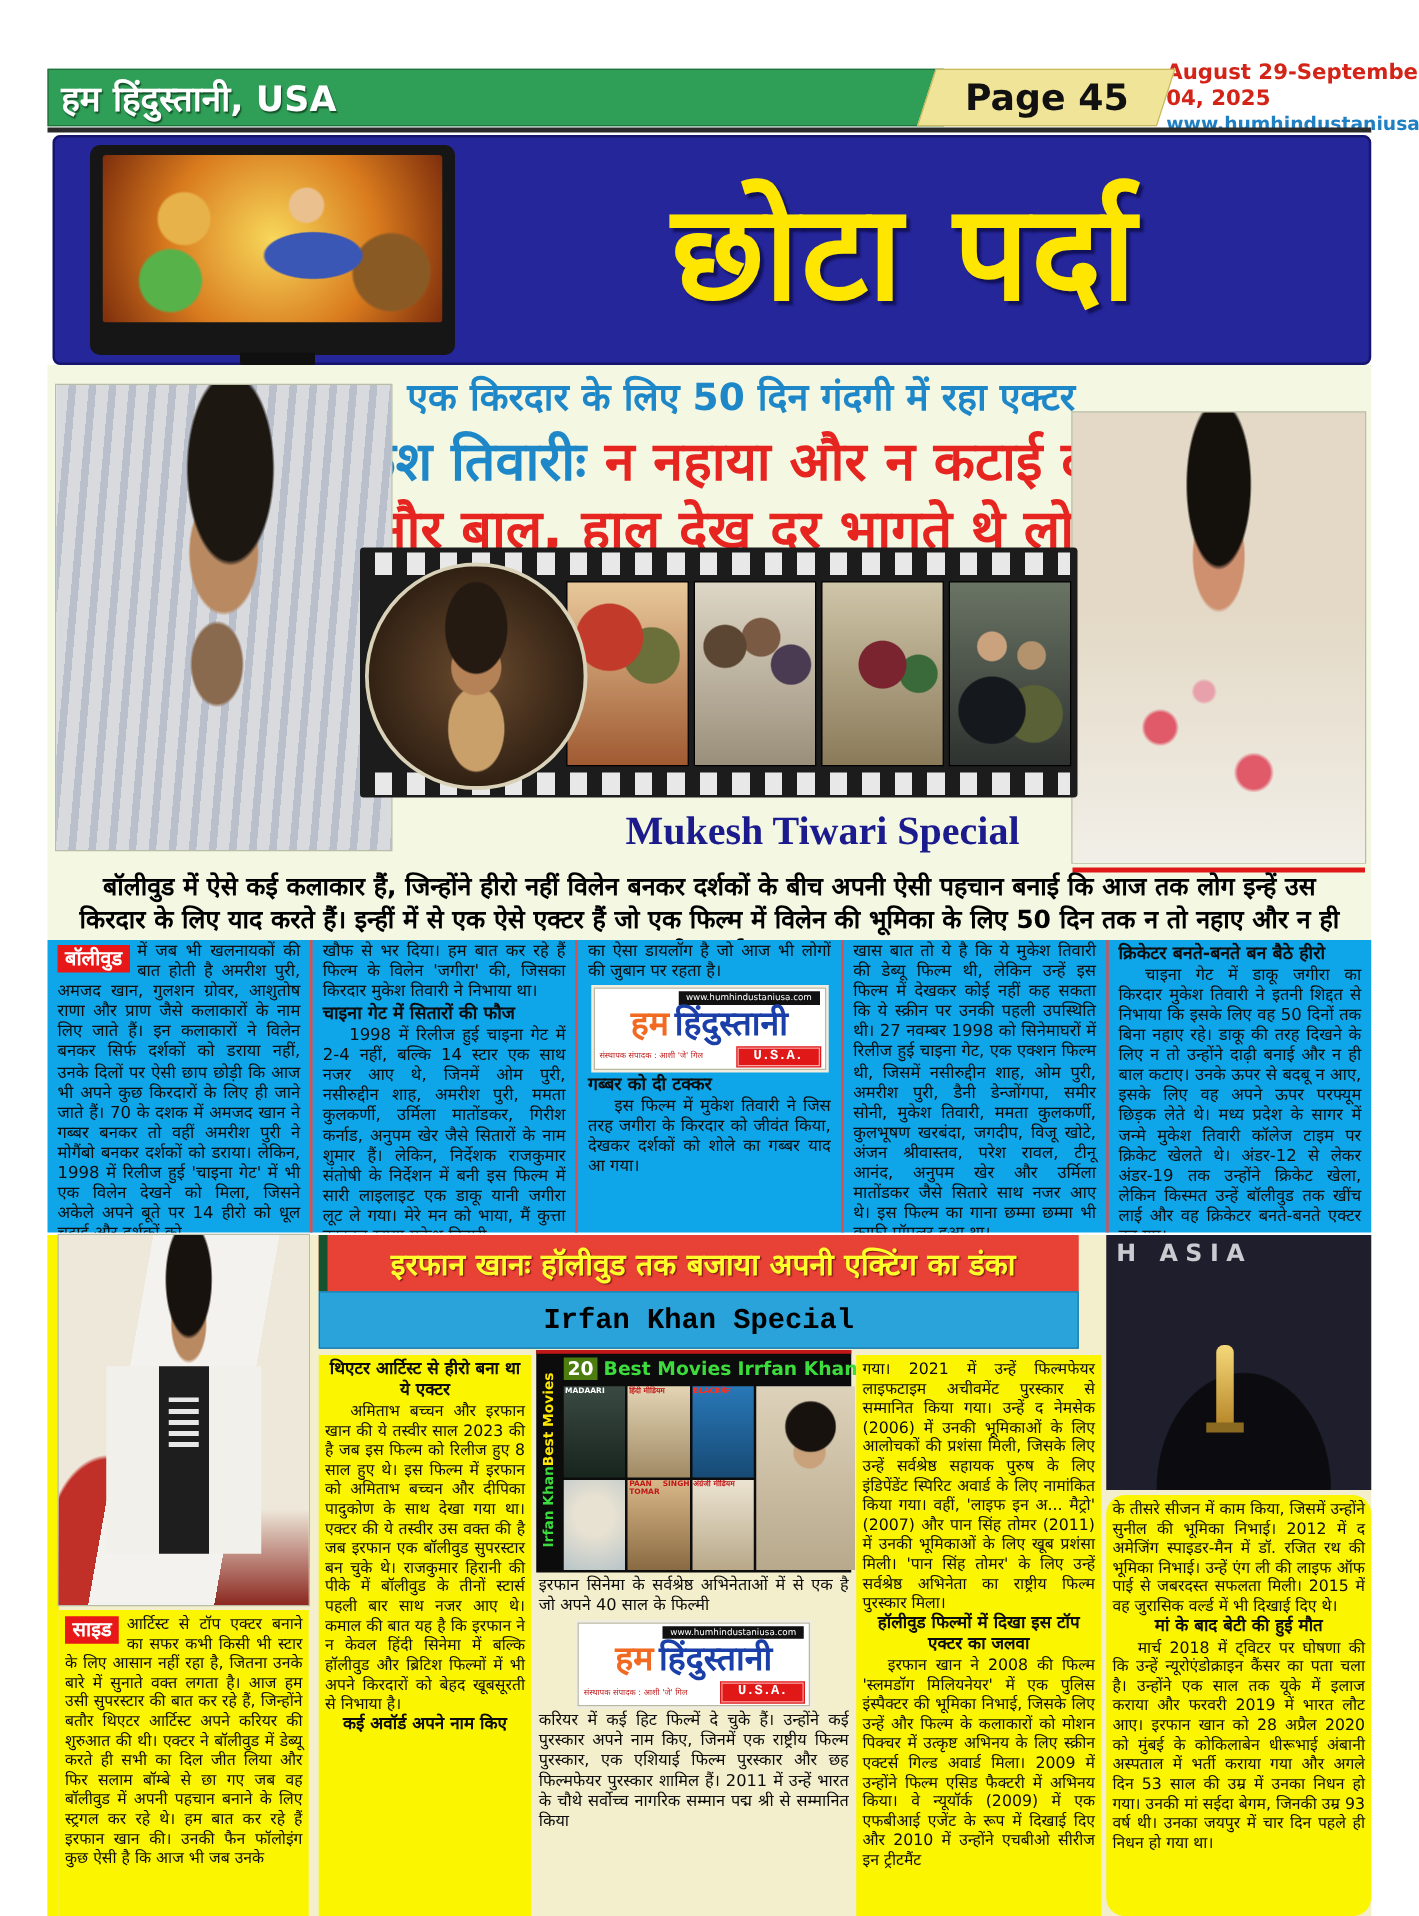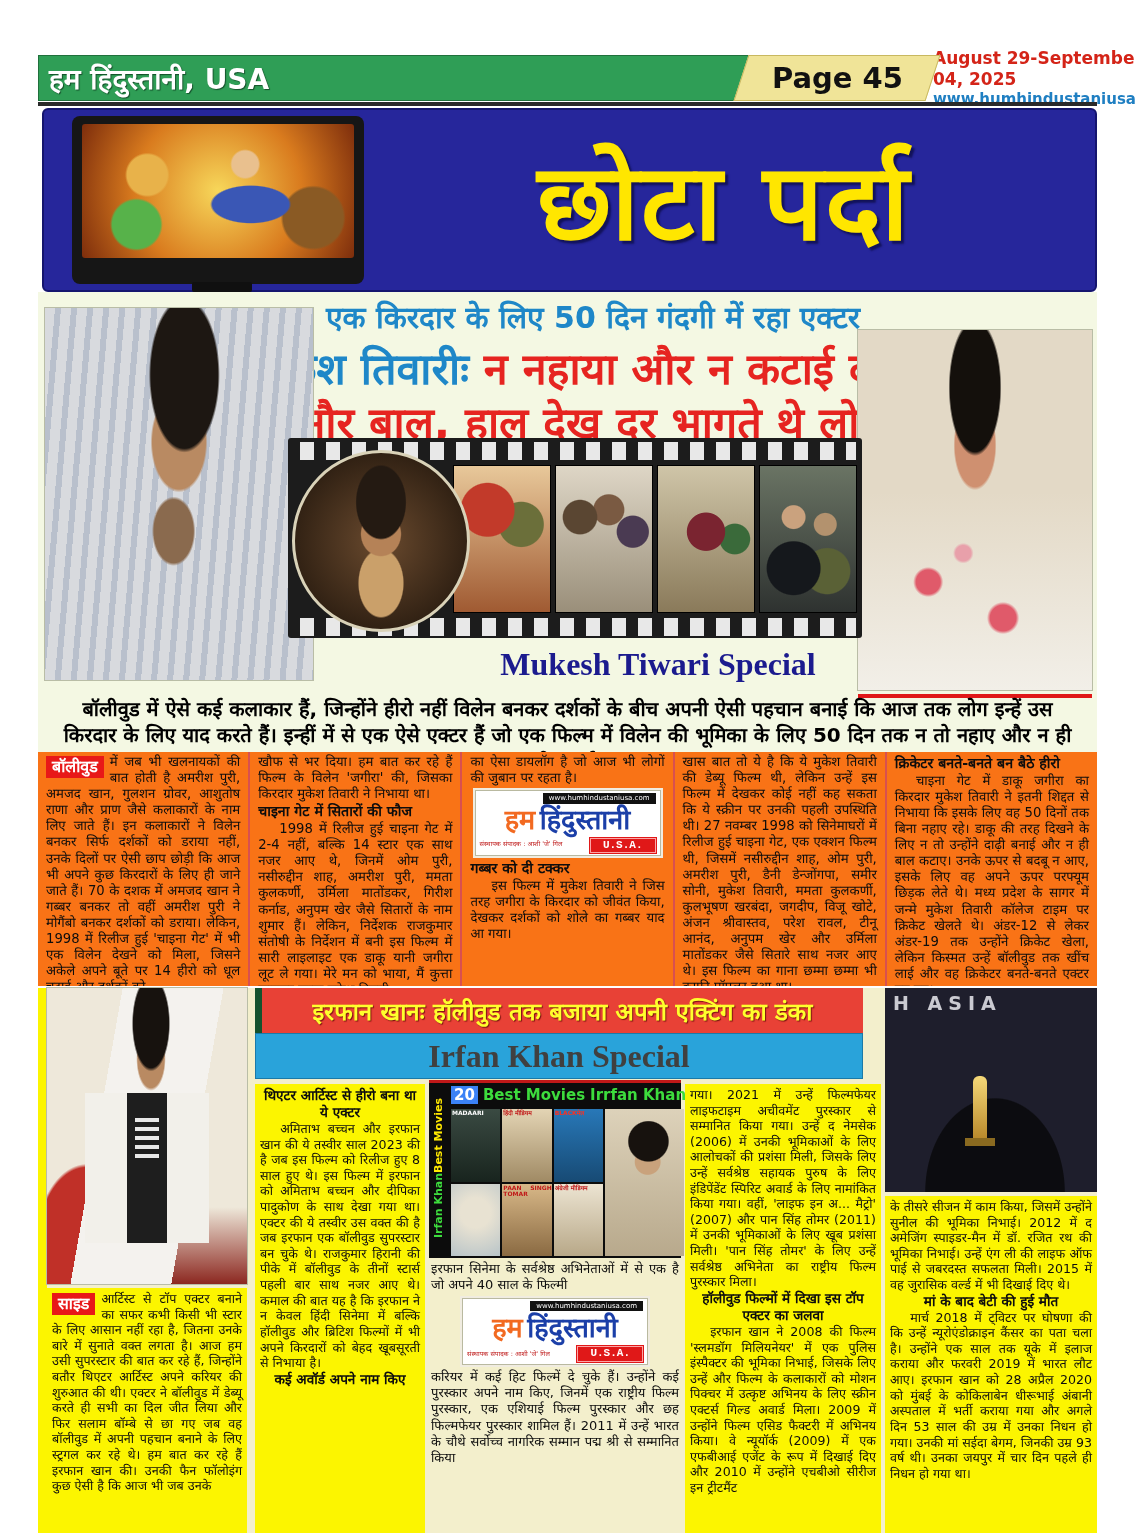--- a/index.html
+++ b/index.html
@@ -73,21 +73,21 @@
      background:
        radial-gradient(ellipse at 50% 28%,#241a12 0 20%,transparent 21%),
        radial-gradient(ellipse at 50% 46%,#b58257 0 16%,transparent 17%),
        radial-gradient(ellipse at 50% 74%,#caa06a 0 18%,transparent 19%),
        radial-gradient(circle,#6a4a2e,#2e1f12 75%);}
   .special-label{position:absolute;left:380px;top:354px;width:480px;text-align:center;
      font-family:"Liberation Serif","DejaVu Serif",serif;font-weight:bold;font-size:32px;color:#1b1b8e;white-space:nowrap;}
   .intro{position:absolute;left:20px;top:404px;width:1019px;text-align:center;font-weight:bold;font-size:20px;line-height:1.32;color:#000;}
 
   
-  .cols-zone{left:38px;top:752px;width:1059px;height:234px;background:#f97316;display:flex;}
+  .cols-zone{left:38px;top:752px;width:1059px;height:234px;background:#0ea5e9;display:flex;}
   .tcol{flex:1;padding:2px 8px;box-sizing:border-box;font-size:13.2px;line-height:1.22;text-align:justify;color:#0d0d0d;overflow:hidden;border-right:2px solid #d85050;}
   .tcol:last-child{border-right:none;}
   .lead-box{background:#e81818;color:#fff;font-weight:bold;font-size:16px;padding:1px 6px;float:left;margin:2px 6px 2px 0;}
   .subhead{font-weight:bold;font-size:14.2px;text-align:left;line-height:1.25;margin-top:1px;}
   .ind{text-indent:1.6em;}
 
   
   .paper-logo{background:#fff;border:1px solid #b9b9a0;box-shadow:0 0 0 2px #f0ece0;padding:2px 4px;width:176px;margin:4px auto;}
   .logo-top{background:#111;color:#fff;font-size:7px;width:fit-content;margin-left:auto;padding:1px 6px;}
   .logo-name{text-align:center;white-space:nowrap;font-weight:800;}
@@ -111,35 +111,35 @@
        radial-gradient(ellipse at 50% 55%,#2a2a2a 0 14%,transparent 15%),
        radial-gradient(ellipse at 20% 88%,#c03028 0 22%,transparent 23%),
        linear-gradient(#eee8da 0 74%,#8c2820);}
   .irfan-jacket{position:absolute;left:38px;top:105px;width:124px;height:150px;
      background:linear-gradient(90deg,#f2f0ea 0 34%,#1e1e1e 34% 66%,#f2f0ea 66%);}
   .irfan-tee-print{position:absolute;left:88px;top:130px;width:24px;height:40px;background:repeating-linear-gradient(#e8e8e8 0 4px,#1e1e1e 4px 9px);}
 
   .banner-red{left:217px;top:0;width:601px;height:45px;background:#e84136;border-left:7px solid #14532d;display:flex;align-items:center;justify-content:center;}
   .banner-red span{color:#ffff2c;font-weight:800;font-size:24px;white-space:nowrap;text-shadow:1px 1px 1px #7a1410;}
   .banner-blue{left:217px;top:45px;width:608px;height:46px;background:#29a3da;display:flex;align-items:center;justify-content:center;border:1px solid #1a7aa8;box-sizing:border-box;}
-  .banner-blue span{color:#404040;font-family:Liberation Serif, serif;font-weight:bold;font-size:32px;white-space:nowrap;}
+  .banner-blue span{color:#000000;font-family:Liberation Mono, monospace;font-weight:bold;font-size:23px;white-space:nowrap;}
 
   .bcol2{left:217px;top:96px;width:170px;height:449px;}
   .center-col{left:391px;top:92px;width:252px;height:453px;font-size:13px;line-height:1.25;text-align:justify;color:#0d0d0d;}
   .center-col .cp{padding:0 2px;}
 
   
   .montage{position:relative;width:252px;height:178px;background:#0c0c0c;border-top:3px solid #c01818;box-sizing:border-box;display:flex;}
   .m-side{flex:0 0 20px;position:relative;}
   .m-side span{position:absolute;left:0;top:0;width:20px;height:170px;writing-mode:vertical-rl;transform:rotate(180deg);
       font-weight:bold;font-size:11px;letter-spacing:0;display:flex;align-items:center;justify-content:center;white-space:nowrap;}
   .m-side .m-side-g{color:#3ddc3d;}
   .m-main{flex:1;display:flex;flex-direction:column;}
   .m-head{height:24px;display:flex;align-items:center;gap:5px;padding-left:2px;white-space:nowrap;overflow:hidden;}
-  .m-num{color:#fff;font-weight:800;font-size:15px;background:#3b82f6;padding:0 3px;}
+  .m-num{color:#fff;font-weight:800;font-size:15px;background:#4d7c0f;padding:0 3px;}
   .m-best,.m-name{color:#3ddc3d;font-weight:800;font-size:15px;}
   .m-body{flex:1;display:flex;gap:2px;padding:2px;}
   .m-grid{flex:0 0 152px;display:grid;grid-template-columns:repeat(3,1fr);grid-template-rows:1fr 1fr;gap:2px;}
   .poster{position:relative;overflow:hidden;}
   .poster span{position:absolute;left:1px;top:1px;font-size:6px;font-weight:bold;color:#fff;line-height:1.05;}
   .poster-1{background:linear-gradient(#3a4a42,#18241e);}
   .poster-2{background:linear-gradient(#e3d4b4,#a08a64);}.poster-2 span{color:#c01818;}
   .poster-3{background:linear-gradient(#2878b8,#174a74);}.poster-3 span{color:#ff3020;}
   .poster-4{background:radial-gradient(circle at 50% 40%,#e8e2d2 0 30%,#b8c4c8);}
   .poster-5{background:linear-gradient(#d8b888,#8a6a42);}.poster-5 span{color:#c01818;}
@@ -157,21 +157,21 @@
        radial-gradient(ellipse at 60% 80%,#0a0a12 0 40%,transparent 41%),
        radial-gradient(circle at 52% 42%,#c59a66 0 8%,transparent 9%),
        radial-gradient(ellipse at 50% 30%,#2a2a3e 0 50%,transparent 60%),
        linear-gradient(#1a1a28,#23233а 60%,#2e2e40);
      background-color:#1e1e2c;}
   .award-text{position:absolute;left:8px;top:4px;color:#e8e8ee;font-weight:bold;font-size:19px;letter-spacing:6px;opacity:.85;white-space:nowrap;}
   .trophy{position:absolute;left:88px;top:88px;width:14px;height:64px;background:linear-gradient(#f5d878,#b8882a);border-radius:6px 6px 2px 2px;}
   .trophy:after{content:"";position:absolute;left:-8px;bottom:-6px;width:30px;height:8px;background:#8a6a20;}
   .suit{position:absolute;left:40px;top:110px;width:140px;height:94px;background:radial-gradient(ellipse at 50% 100%,#0c0c10 0 70%,transparent 71%);}
 
-  .bcol5{left:847px;top:208px;width:212px;height:337px;}
+  .bcol5{left:847px;top:208px;width:212px;height:337px;border-radius:15px;}
   .side-col{left:9px;top:300px;width:200px;height:245px;}
 </style>
 </head>
 <body>
 
 <div id="page">
 
   <div class="abs header-bar">
     <div class="paper-box">
       <span class="paper-name">हम हिंदुस्तानी, USA</span>

